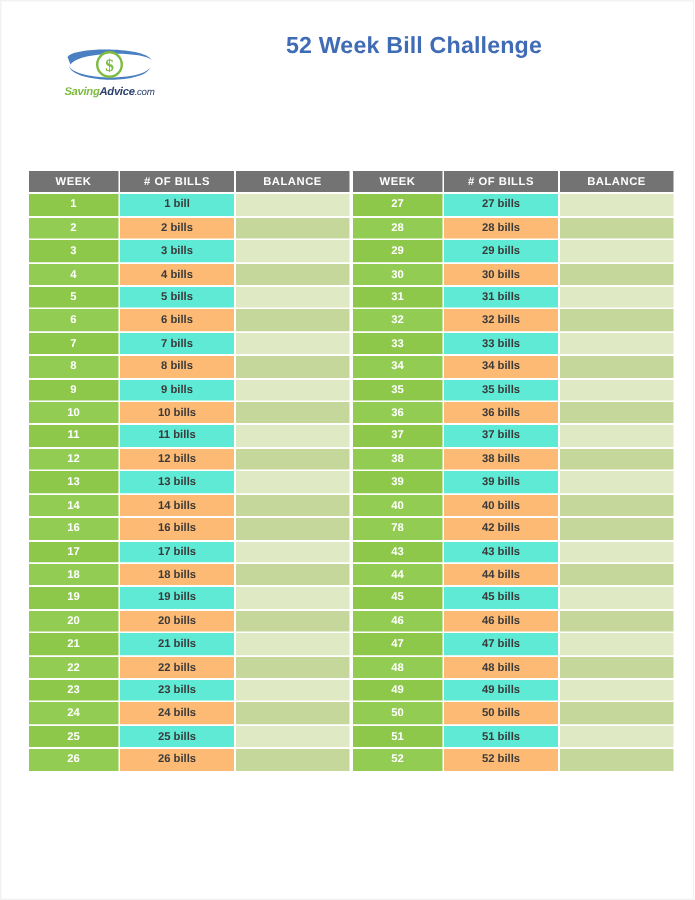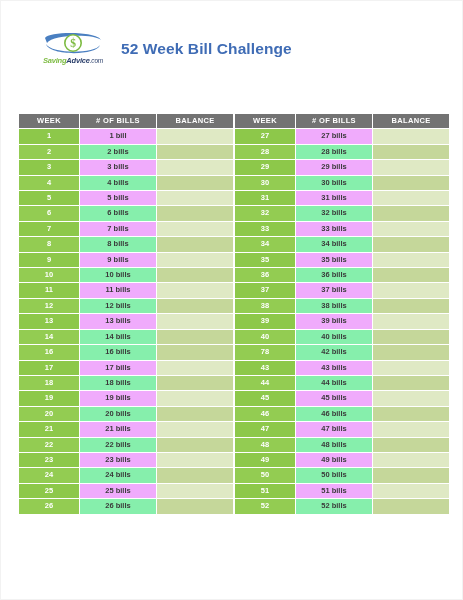--- a/index.html
+++ b/index.html
@@ -54,23 +54,23 @@
     white-space: nowrap;
     line-height: 9px;
   }
   .bw-a { color: #7dbb42; font-style: italic; font-weight: bold; }
   .bw-b { color: #2b3f6b; font-style: italic; font-weight: bold; }
   .bw-c { color: #2b3f6b; font-style: italic; font-weight: normal; font-size: 6.5px; }
 
   .page-title {
     position: absolute;
     left: 120px;
-    top: 39px;
+    top: 21px;
     width: 310px;
-    text-align: left;
+    text-align: center;
     color: #3f6cb5;
     font-size: 15.5px;
     font-weight: bold;
     letter-spacing: 0.1px;
   }
 
   
   .sheet {
     position: absolute;
     left: 17px;
@@ -118,26 +118,26 @@
 
   td.week {
     background: #8dc84a;
     color: #ffffff;
     font-weight: bold;
     font-size: 7.6px;
   }
   tr.alt td.week { background: #93cc52; }
 
   td.bills {
-    background: #f0abfc;
+    background: #5eead4;
     color: #3a3a3a;
     font-weight: bold;
     font-size: 7.5px;
   }
-  tr.alt td.bills { background: #86efac; }
+  tr.alt td.bills { background: #fdba74; }
 
   td.balance {
     background: #dfe9c4;
   }
   tr.alt td.balance { background: #c5d79a; }
 
   td.spacer-col {
     background: #ffffff;
     border-color: #ffffff;
   }

